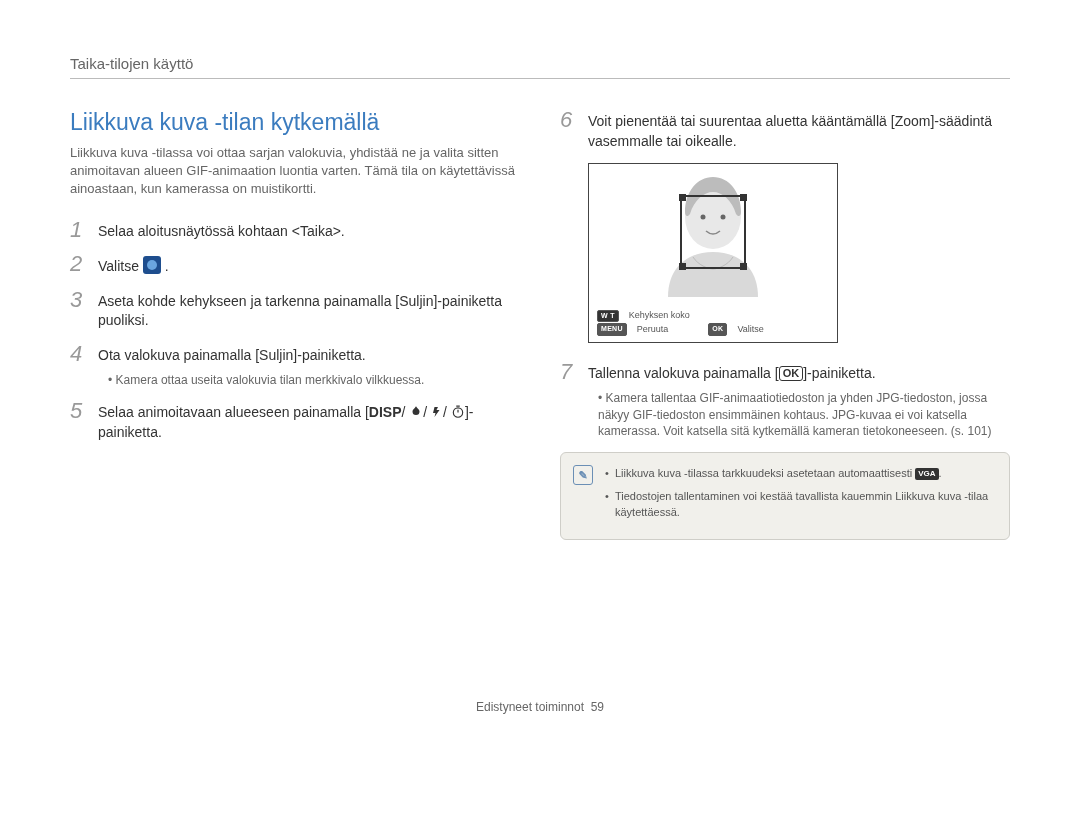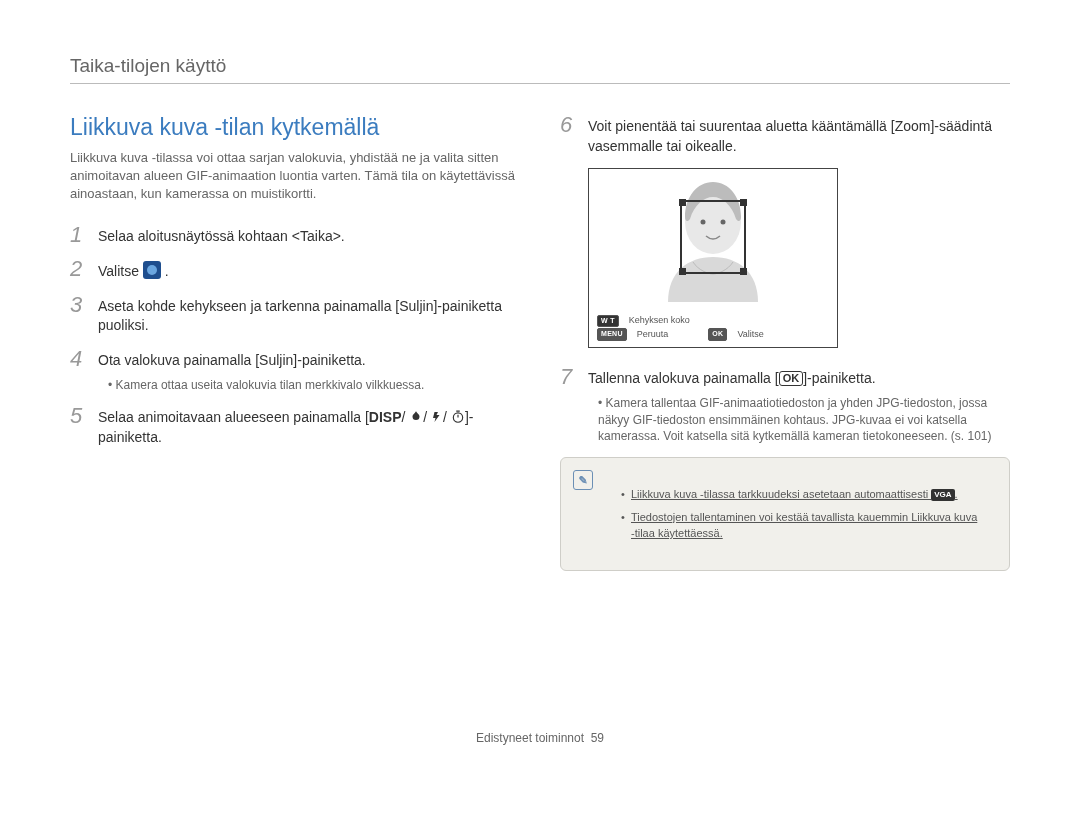--- a/index.html
+++ b/index.html
@@ -10,21 +10,21 @@
     color: #333;
     width: 1080px;
     height: 815px;
     box-sizing: border-box;
   }
   .page {
     padding: 55px 70px 20px 70px;
     box-sizing: border-box;
   }
   .header {
-    font-size: 19px;
+    font-size: 15px;
     color: #666;
     border-bottom: 1px solid #bbb;
     padding-bottom: 6px;
     margin-bottom: 30px;
   }
   .columns {
     display: flex;
     gap: 40px;
   }
   .col {
@@ -171,21 +171,21 @@
     left: 12px; top: 12px;
     width: 18px; height: 18px;
     border: 1.5px solid #6b8fb5;
     color: #6b8fb5;
     font-size: 11px;
     text-align: center;
     line-height: 18px;
     border-radius: 3px;
     font-weight: bold;
   }
-  .note-box ul { margin: 16px; padding: 0; list-style: none; text-decoration: underline; }
+  .note-box ul { margin: 0; padding: 0; list-style: none; }
   .note-box li { margin-bottom: 6px; position: relative; padding-left: 10px; }
   .note-box li::before { content: "•"; position: absolute; left: 0; }
   .vga-badge {
     display: inline-block;
     background: #333;
     color: #fff;
     font-size: 8px;
     font-weight: bold;
     padding: 0 3px;
     border-radius: 2px;

